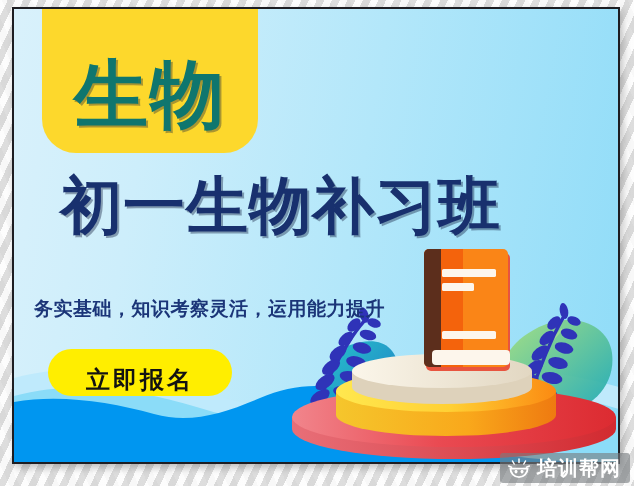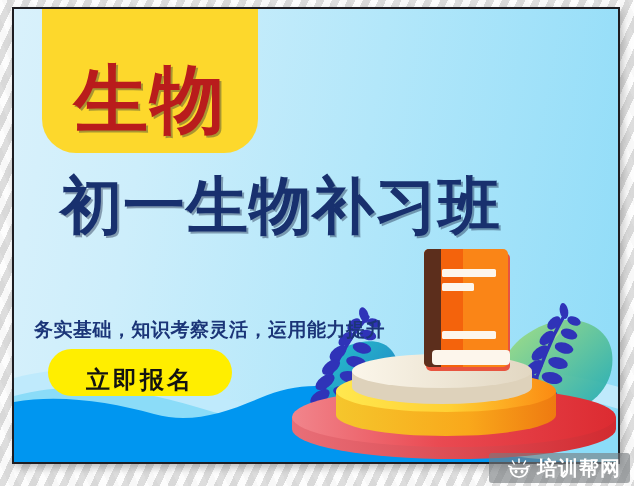--- a/index.html
+++ b/index.html
@@ -50,25 +50,25 @@
     height: 178px;
     background: #fdd82c;
     border-radius: 0 0 34px 34px;
     display: flex;
     align-items: flex-end;
     justify-content: center;
     padding-bottom: 16px;
     box-sizing: border-box;
   }
   #subject-badge-label {
-    font-family: Liberation Sans, sans-serif;
+    font-family: Liberation Mono, monospace;
     font-size: 74px;
     font-weight: 700;
     line-height: 1;
-    color: #b91c1c;
+    color: #0f766e;
     letter-spacing: 2px;
     text-shadow: 2px 2px 0 rgba(12,26,60,0.35);
   }
 
   
   #headline {
     left: 14px;
     top: 166px;
     width: 580px;
     font-size: 62px;
@@ -83,21 +83,20 @@
 
   
   #subtitle {
     left: 20px;
     top: 287px;
     font-size: 19px;
     font-weight: 700;
     color: #1b3578;
     letter-spacing: 0.5px;
     white-space: nowrap;
-    margin-top: 21px;
   }
 
   
   #cta-button {
     left: 34px;
     top: 340px;
     width: 184px;
     height: 47px;
     background: #ffee00;
     border-radius: 24px;
@@ -129,21 +128,21 @@
     height: 215px;
   }
   #illustration svg { display: block; }
 
   
   #watermark {
     position: absolute;
     right: 4px;
     bottom: 3px;
     height: 30px;
-    padding: 0 9px 0 18px;
+    padding: 0 9px 0 7px;
     background: rgba(120,124,128,0.62);
     border-radius: 3px;
     display: flex;
     align-items: center;
     gap: 6px;
     justify-content: center;
   }
   #watermark-label {
     font-size: 20px;
     font-weight: 700;

